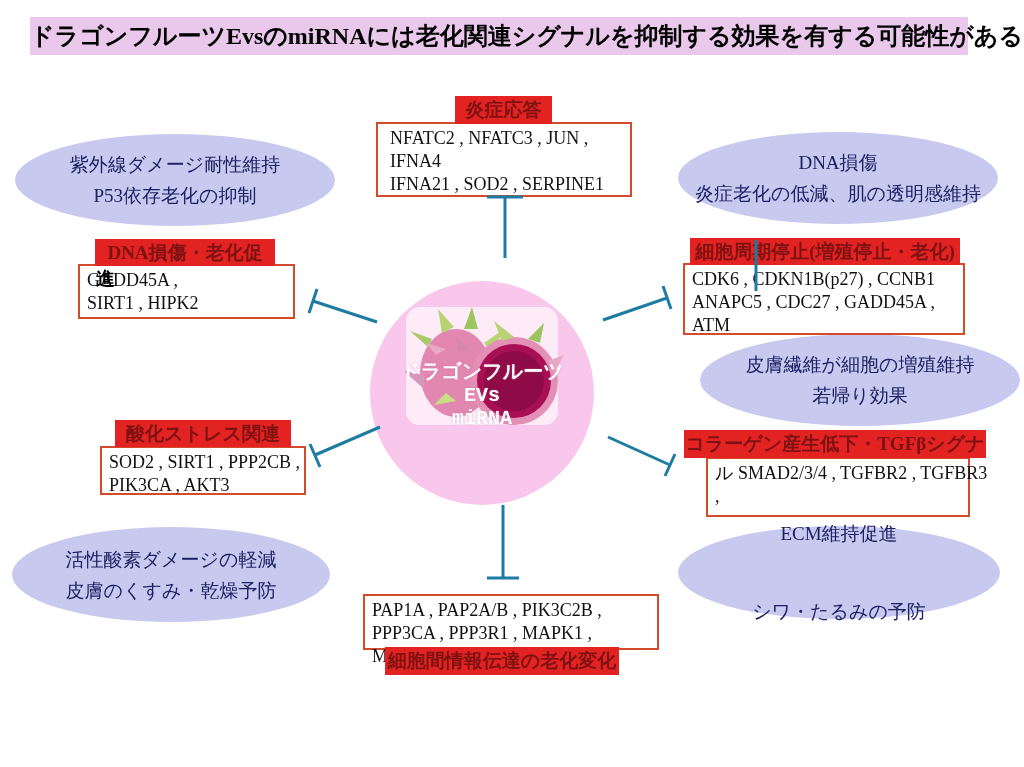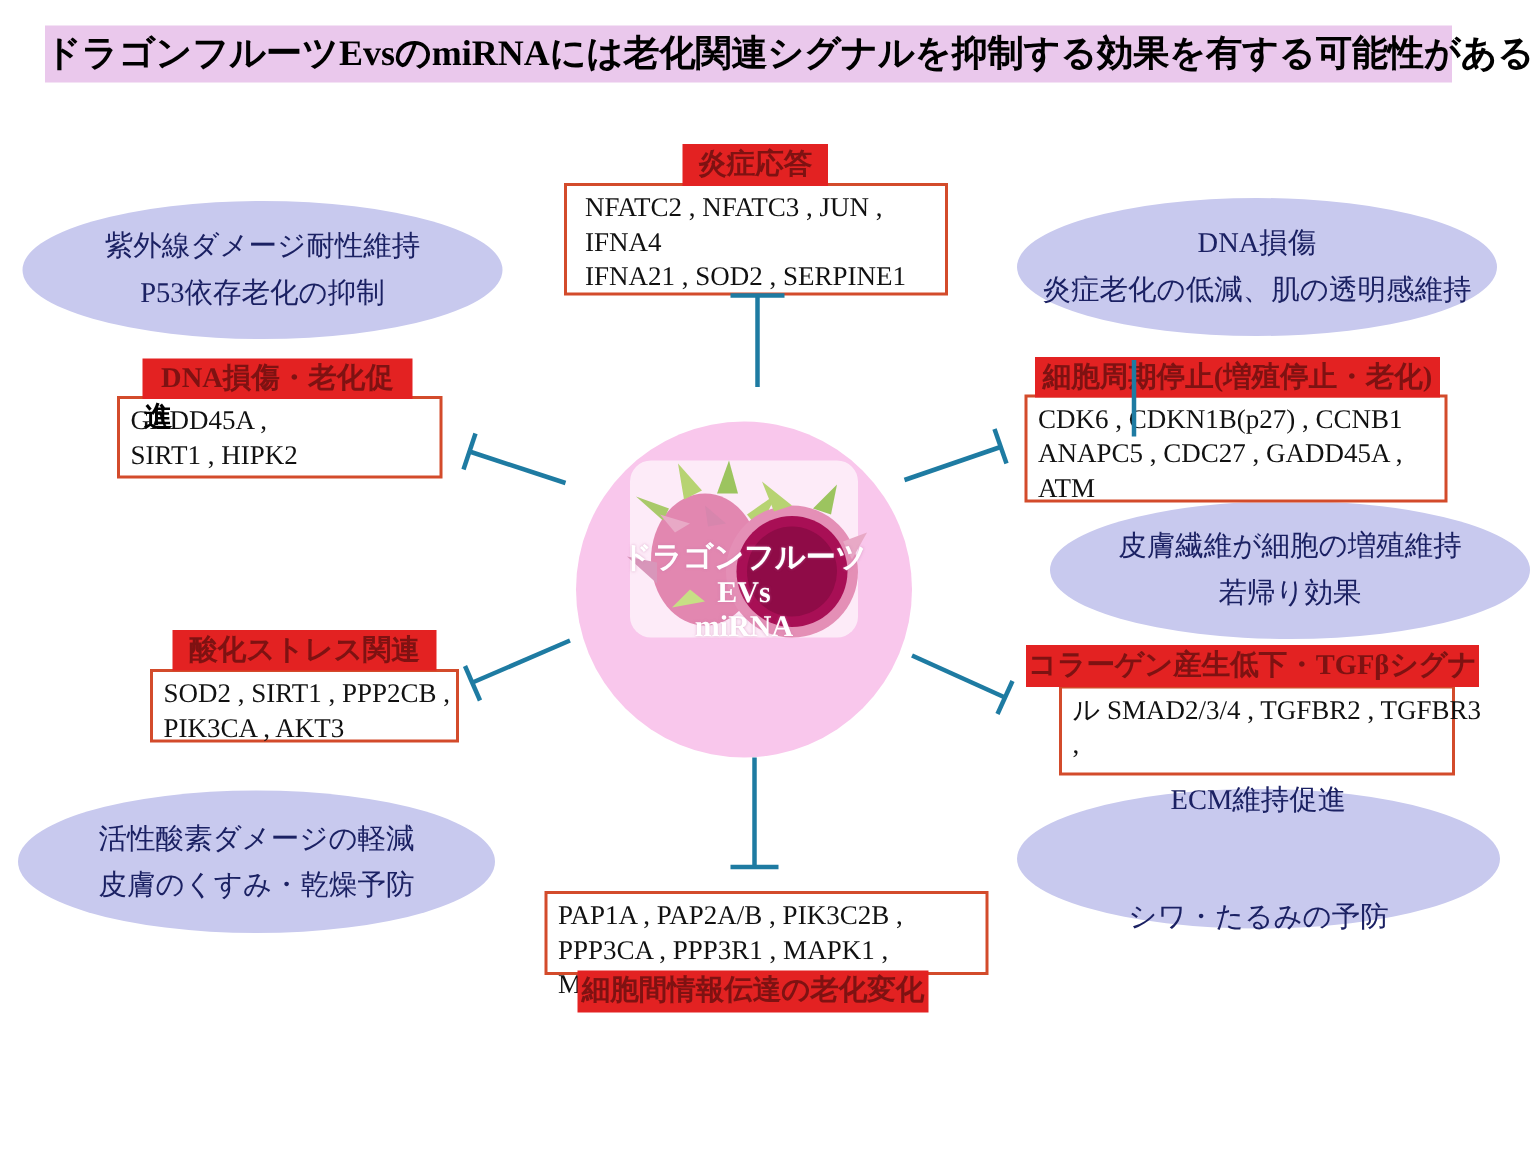--- a/index.html
+++ b/index.html
@@ -40,22 +40,22 @@
   }
   #box-inflammation{left:376px;top:122px;width:256px;height:75px;padding-left:12px;}
   #box-dna{left:78px;top:264px;width:217px;height:55px;}
   #box-oxidative{left:100px;top:446px;width:206px;height:49px;}
   #box-cellcycle{left:683px;top:263px;width:282px;height:72px;}
   #box-collagen{left:706px;top:457px;width:264px;height:60px;}
   #box-signaling{left:363px;top:594px;width:296px;height:56px;}
   .gline{white-space:nowrap;}
   .dna-wrap{position:absolute;left:16px;top:1px;color:#000;font-weight:bold;font-size:19px;}
   .circle{
-    position:absolute;left:384px;top:281px;width:224px;height:224px;
-    border-radius:50%;background:#f9c7ec;z-index:1;
+    position:absolute;left:370px;top:281px;width:224px;height:224px;
+    border-radius:50%;background:#f9c7ec;z-index:1;font-family:Liberation Mono, monospace;
   }
   .fruit{position:absolute;left:28px;top:16px;width:168px;height:134px;}
   .circle-text{
     position:absolute;left:0;top:80px;width:100%;text-align:center;
     color:#ffffff;font-weight:bold;font-size:20px;line-height:23px;z-index:3;
     text-shadow:0 0 2px rgba(200,120,170,.6);
   }
   .lines-overlay{
     position:absolute;left:0;top:0;width:1024px;height:767px;
     z-index:6;pointer-events:none;

